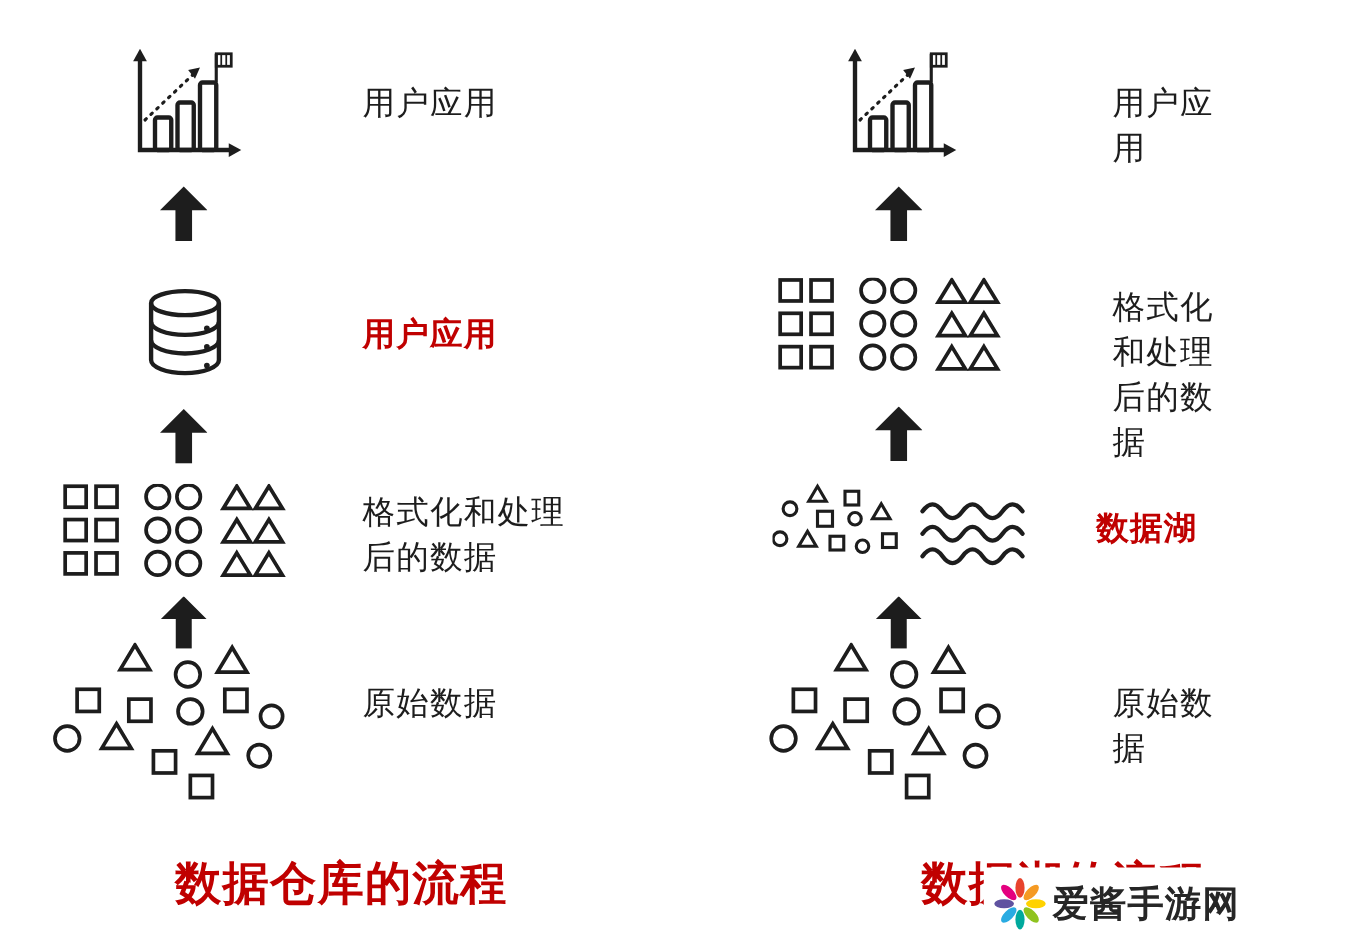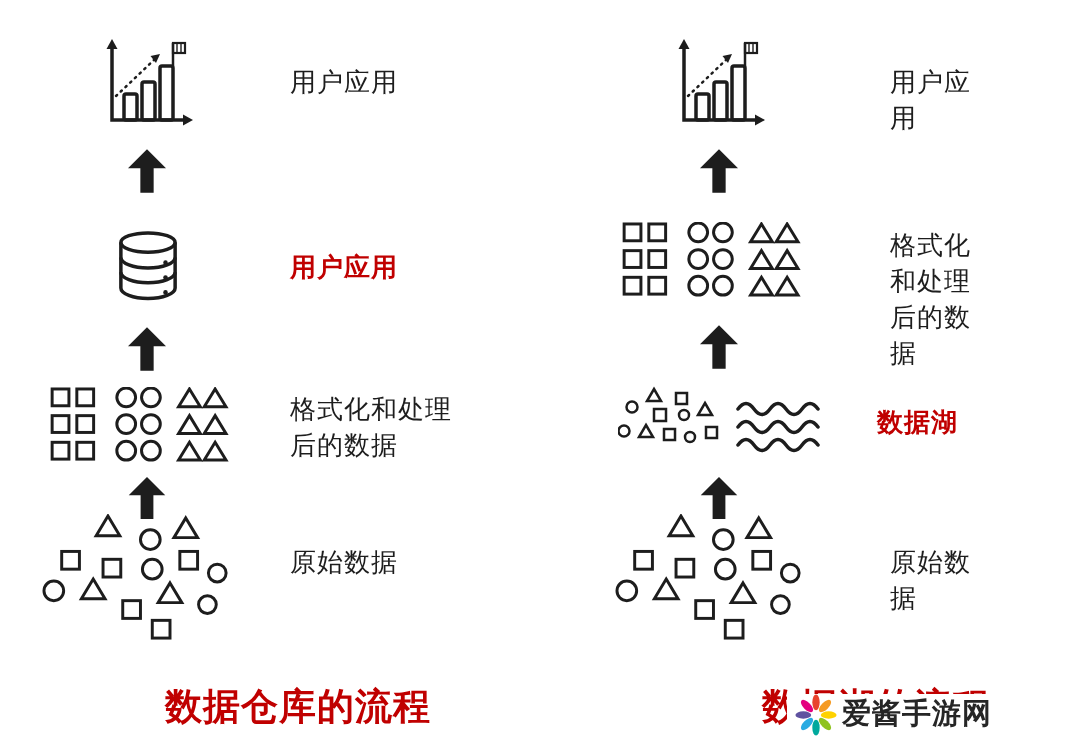--- a/index.html
+++ b/index.html
@@ -15,29 +15,28 @@
     letter-spacing: 1px;
   }
   .stage-label.em { color: #c00000; font-weight: bold; }
   .flow-title {
     position: absolute;
     font-size: 37px;
     font-weight: bold;
     color: #c00000;
     letter-spacing: 1px;
     white-space: nowrap;
-    margin-left: 25px;
   }
   .watermark {
     position: absolute;
     right: 0;
     top: 694px;
     height: 50px;
     display: flex;
-    align-items: flex-start;
+    align-items: flex-end;
     gap: 5px;
     background: #ffffff;
     padding-left: 8px;
     z-index: 5;
   }
   .wm-text { font-size: 29px; font-weight: bold; color: #262626; letter-spacing: 1px; white-space: nowrap; }
   .wm-icon { width: 42px; height: 42px; }
 </style>
 </head>
 <body>

